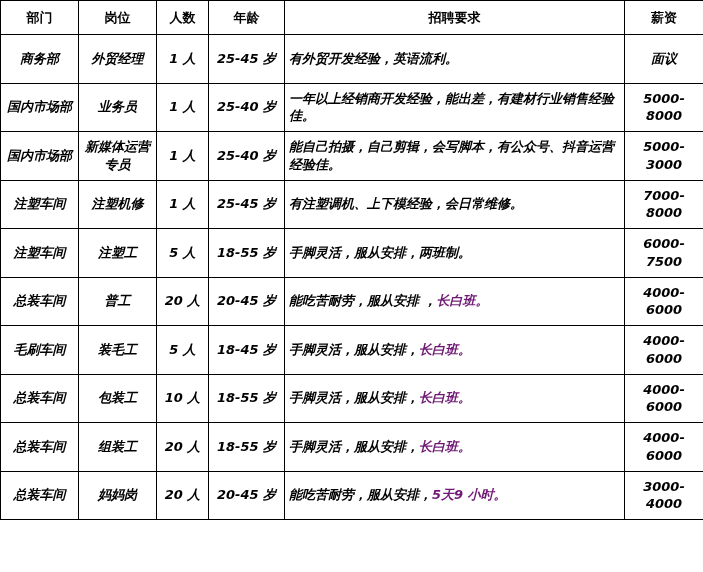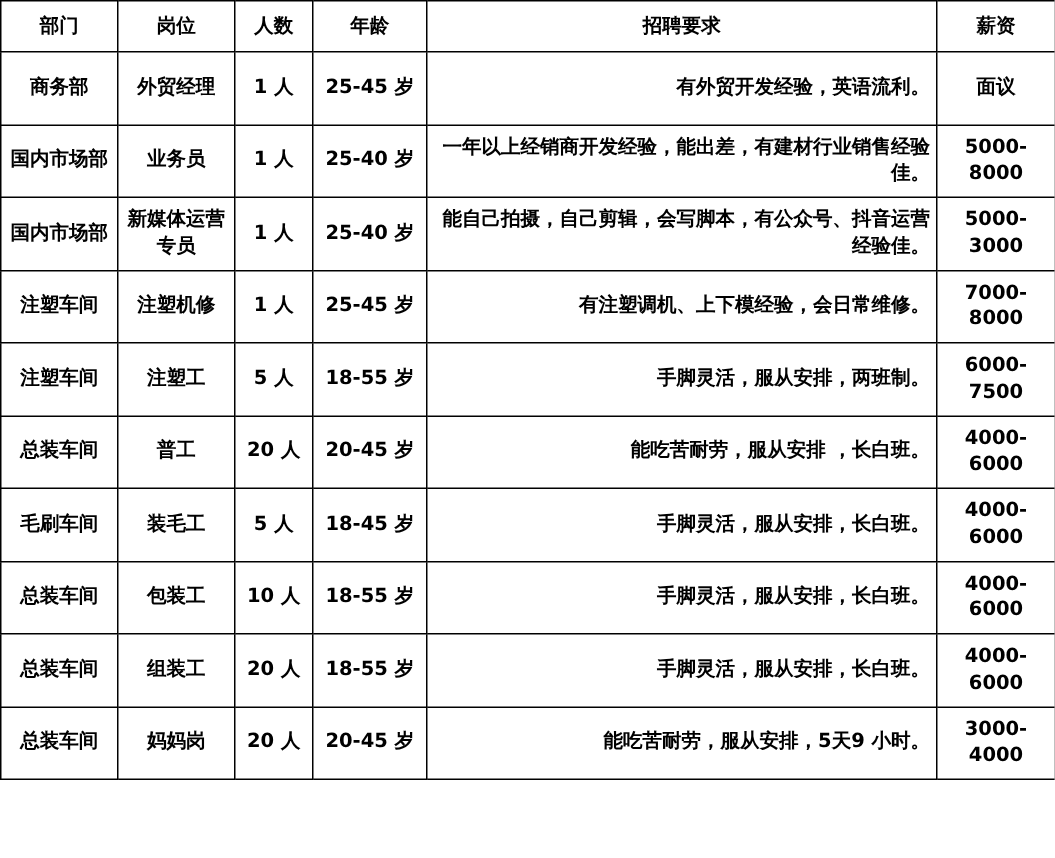--- a/index.html
+++ b/index.html
@@ -37,29 +37,29 @@
   .col-post   { width: 78px;  text-align: center; }
   .col-num    { width: 52px;  text-align: center; }
   .col-age    { width: 76px;  text-align: center; }
   .col-req    { width: 340px; text-align: left; padding-left: 6px; }
   .col-sal    { width: 79px;  text-align: center; }
   td.cell-dept, td.cell-post, td.cell-num, td.cell-age, td.cell-sal {
     text-align: center;
     font-weight: bold;
   }
   td.cell-req {
-    text-align: right;
+    text-align: left;
     font-weight: bold;
     padding-left: 6px;
     margin-left: 28px;
   }
   .hl {
-    color: #000000;
+    color: #701a75;
   }
-  tbody tr { height: 43px; }
+  tbody tr { height: 43px; font-style: italic; }
 </style>
 </head>
 <body>
 
 <table id="recruit-table">
   <colgroup>
     <col class="col-dept">
     <col class="col-post">
     <col class="col-num">
     <col class="col-age">

